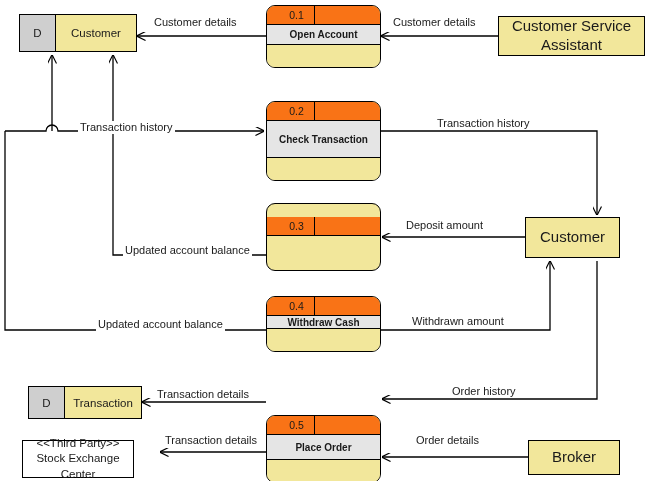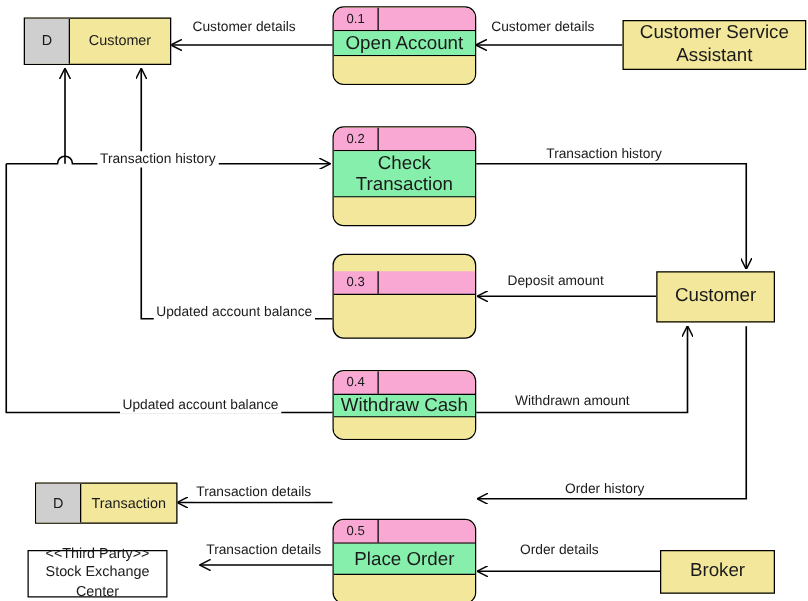--- a/index.html
+++ b/index.html
@@ -32,32 +32,32 @@
     flex:1;display:flex;align-items:center;justify-content:center;
     font-size:11.5px;color:#1a1a1a;
   }
   
   .process{
     position:absolute;box-sizing:border-box;
     border:1.4px solid #000;border-radius:9px;background:#f2e79b;
     display:flex;flex-direction:column;overflow:hidden;
   }
   .process .p-head{
-    height:18px;display:flex;border-bottom:1.4px solid #000;background:#f9a8d4;flex:0 0 auto;
+    height:18px;display:flex;border-bottom:1.4px solid #000;background:#f97316;flex:0 0 auto;padding-left:12px;
   }
   .process .p-num{
     width:35px;border-right:1.4px solid #000;
     display:flex;align-items:center;justify-content:center;
     font-size:10.5px;color:#1a1a1a;
   }
   .process .p-head-rest{flex:1;}
   .process .p-body{
-    flex:1 1 auto;background:#86efac;border-bottom:1.4px solid #000;
-    display:flex;align-items:center;justify-content:center;
-    font-size:15px;color:#1a1a1a;text-align:center;
+    flex:1 1 auto;background:#e5e5e5;border-bottom:1.4px solid #000;
+    display:flex;align-items:center;justify-content:center;
+    font-size:10px;color:#1a1a1a;text-align:center;font-weight:bold;
   }
   .process .p-foot{height:22px;background:#f2e79b;flex:0 0 auto;}
 
   
   .flow-label{
     position:absolute;font-size:11px;color:#1a1a1a;white-space:nowrap;
     background:#ffffff;padding:0 2px;line-height:13px;
   }
 </style>
 </head>

